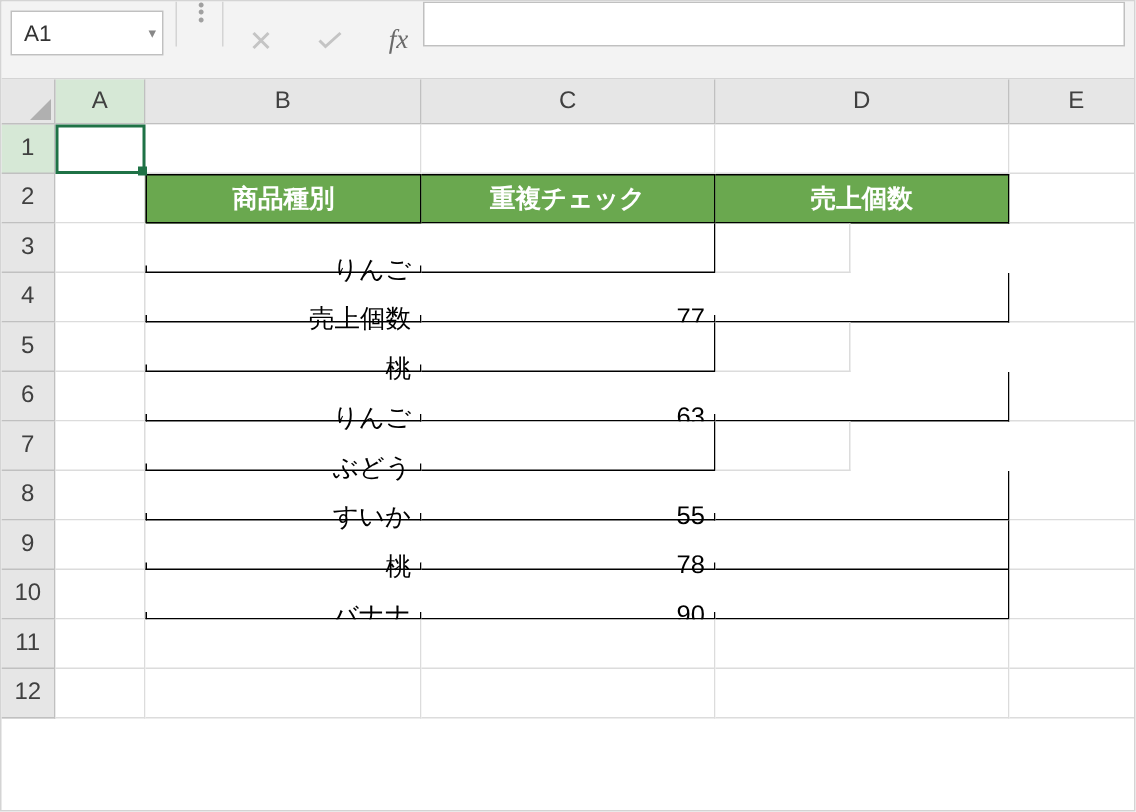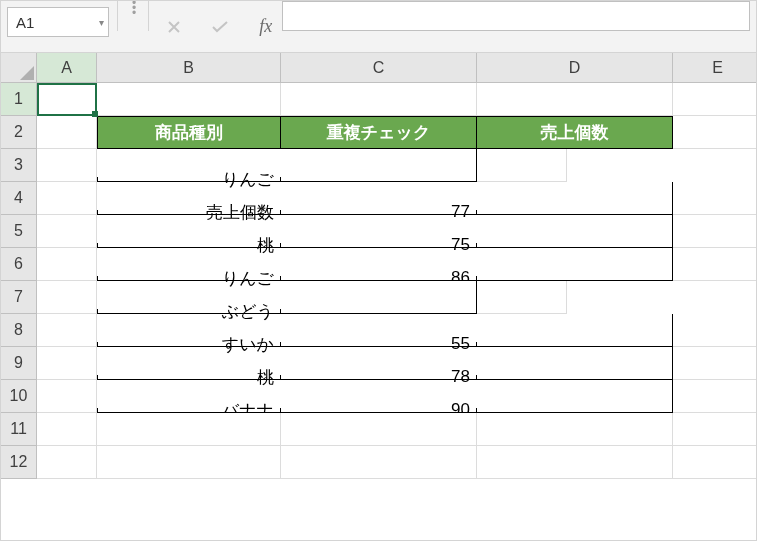--- a/index.html
+++ b/index.html
@@ -297,29 +297,28 @@
             <div class="cell w-A"></div>
             <div class="cell data-cell data-left-border text-right w-B">売上個数</div>
             <div class="cell data-cell text-right w-C">77</div>
             <div class="cell data-cell w-D"></div>
             <div class="cell w-E"></div>
           </div>
 
           <div class="cell-row">
             <div class="cell w-A"></div>
             <div class="cell data-cell data-left-border text-right w-B">桃</div>
-            <div class="cell data-cell text-right w-C">75</div>
             <div class="cell data-cell w-D"></div>
             <div class="cell w-E"></div>
           </div>
 
           <div class="cell-row">
             <div class="cell w-A"></div>
             <div class="cell data-cell data-left-border text-right w-B">りんご</div>
-            <div class="cell data-cell text-right w-C">86</div>
+            <div class="cell data-cell text-right w-C">63</div>
             <div class="cell data-cell w-D"></div>
             <div class="cell w-E"></div>
           </div>
 
           <div class="cell-row">
             <div class="cell w-A"></div>
             <div class="cell data-cell data-left-border text-right w-B">ぶどう</div>
             <div class="cell data-cell w-D"></div>
             <div class="cell w-E"></div>
           </div>

